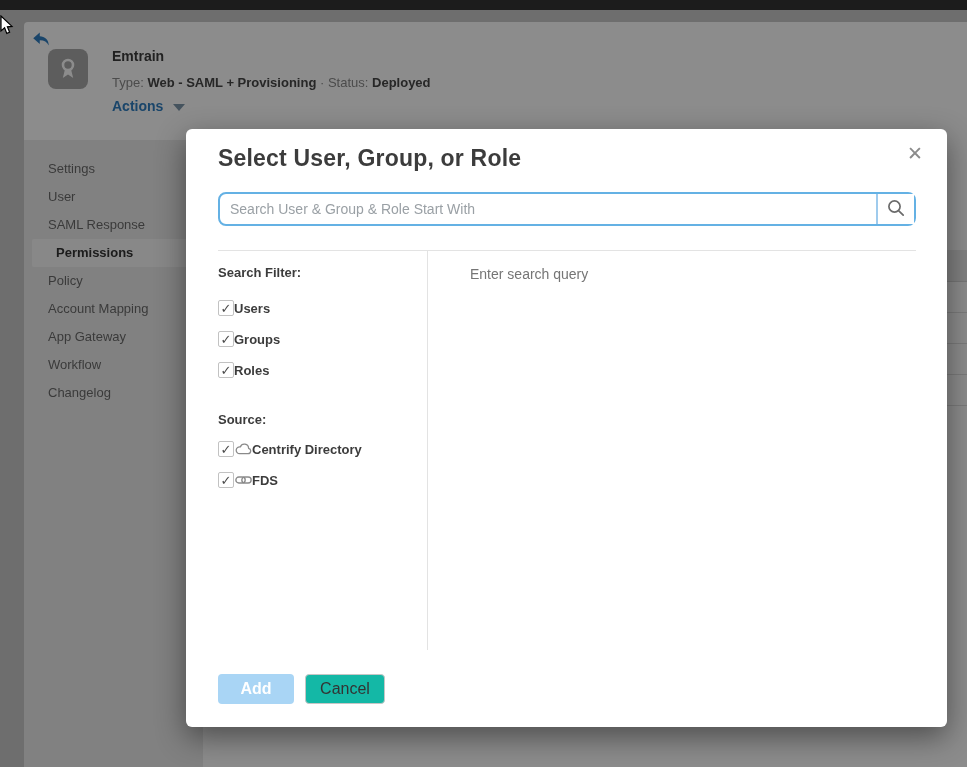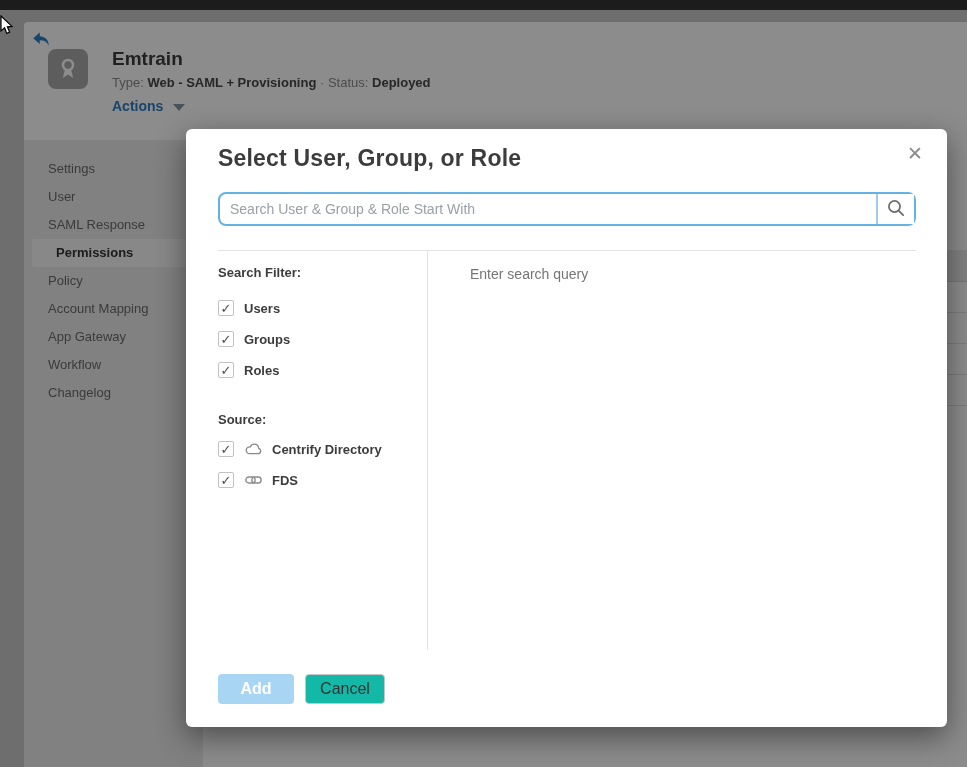--- a/index.html
+++ b/index.html
@@ -6,21 +6,21 @@
   html,body { width:967px; height:767px; }
   body { font-family:"Liberation Sans","DejaVu Sans",sans-serif; background:#c9c9c9; }
   .stage { position:relative; width:967px; height:767px; overflow:hidden; background:#c9c9c9; }
 
   
   .topbar { position:absolute; left:0; top:0; width:967px; height:10px; background:#333; }
   .panel { position:absolute; left:24px; top:22px; width:943px; height:745px; background:#ffffff; border-top-left-radius:4px; }
 
   .back-btn { position:absolute; left:8px; top:9px; width:18px; height:16px; color:#307fc1; }
   .app-icon { position:absolute; left:24px; top:27px; width:40px; height:40px; background:#a9a9a9; border-radius:8px; display:flex; align-items:center; justify-content:center; }
-  .app-title { position:absolute; left:88px; top:26px; font-size:19px; font-weight:bold; color:#3c3c3c; }
+  .app-title { position:absolute; left:88px; top:26px; font-size:14px; font-weight:bold; color:#3c3c3c; }
   .app-meta { position:absolute; left:88px; top:53px; font-size:13px; color:#8a8a8a; }
   .app-meta b { color:#474747; }
   .meta-status-value { color:#549e39; font-weight:bold; }
   .actions { position:absolute; left:88px; top:76px; font-size:14px; font-weight:bold; color:#307fc1; display:flex; align-items:center; gap:10px; cursor:pointer; }
   .actions .tri { width:0; height:0; border-left:6px solid transparent; border-right:6px solid transparent; border-top:7px solid #7f98ab; margin-top:2px; }
 
   
   .sidebar { position:absolute; left:0px; top:118px; width:179px; height:627px; background:#ececec; }
   .side-item { position:relative; height:28px; line-height:28px; padding-left:24px; font-size:13px; color:#6b6b6b; cursor:pointer; }
   .side-item.selected { background:#f8f8f8; color:#333; font-weight:bold; margin:0 0 0 8px; border-radius:2px; }
@@ -41,21 +41,21 @@
 
   .search-wrap { position:absolute; left:32px; top:63px; width:698px; height:34px; border:2px solid #64b1e4; border-radius:8px; display:flex; background:#fff; }
   .search-input { flex:1; border:none; outline:none; padding:0 10px; font-size:14px; color:#333; font-family:inherit; background:transparent; }
   .search-input::placeholder { color:#9aa0a5; opacity:1; }
   .search-btn { width:38px; border:none; border-left:2px solid #9fcbed; background:#fff; display:flex; align-items:center; justify-content:center; cursor:pointer; }
 
   .h-divider { position:absolute; left:32px; top:121px; width:698px; height:1px; background:#e3e3e3; }
   .v-divider { position:absolute; left:241px; top:121px; width:1px; height:400px; background:#e3e3e3; }
 
   .col-heading { position:absolute; left:32px; font-size:13px; font-weight:bold; color:#3c3c3c; }
-  .chk-row { position:absolute; left:32px; display:flex; align-items:center; gap:10px; cursor:pointer;justify-content:center; }
+  .chk-row { position:absolute; left:32px; display:flex; align-items:center; cursor:pointer;justify-content:center; }
   .chk { width:16px; height:16px; border:1px solid #c2c2c2; border-radius:2px; background:#fff; display:inline-flex; align-items:center; justify-content:center; flex:none; }
   .chk::after { content:"✓"; font-size:13px; font-weight:bold; color:#4a4a4a; line-height:1; }
   .chk-label { font-size:13px; font-weight:bold; color:#3c3c3c; }
   .src-icon { display:inline-flex; width:18px; height:14px; align-items:center; justify-content:center; }
 
   .results-hint { position:absolute; left:284px; top:137px; font-size:14px; color:#757575; }
 
   .btn { position:absolute; top:545px; height:30px; border-radius:4px; font-size:16px; font-family:inherit; cursor:pointer; }
   .btn-add { left:32px; width:76px; background:#a9d5f5; border:none; color:#ffffff; font-weight:bold; cursor:default; }
   .btn-cancel { left:119px; width:80px; background:#14b8a6; border:1px solid #c6c6c6; color:#333; }

